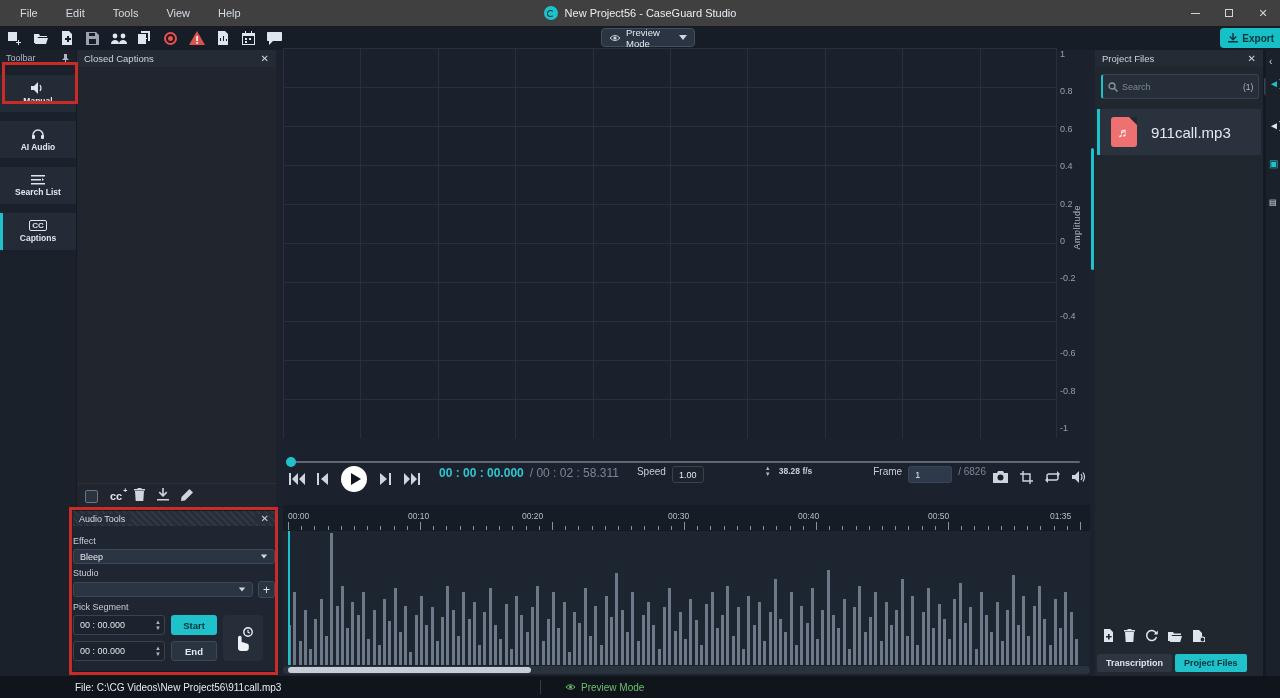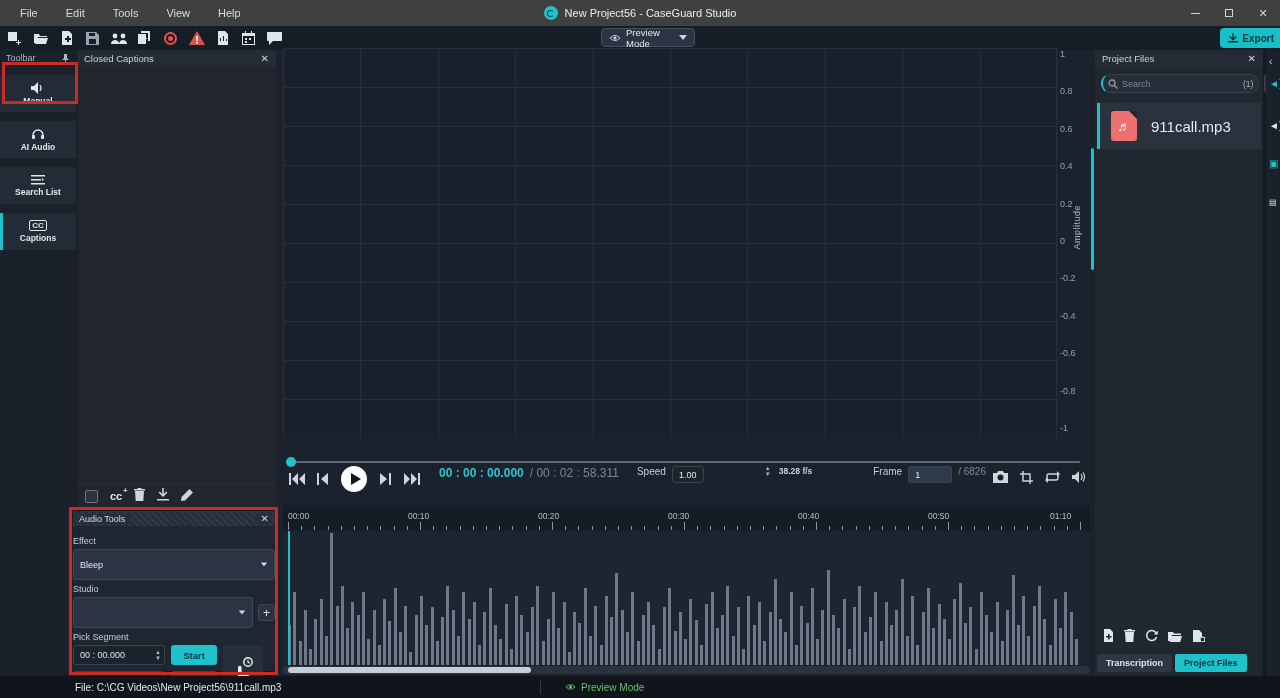--- a/index.html
+++ b/index.html
@@ -51,21 +51,21 @@
   .ccplus sup { font-size:7px; position:absolute; top:-3px; right:-5px; }
 
   
   .audio-tools { position:absolute; left:73px; top:511px; width:202px; height:160px; background:#1f2631; }
   .at-header { height:15px; display:flex; align-items:center; padding:0 6px; font-size:9px; color:#d6dce3; background:
      repeating-linear-gradient(45deg, rgba(255,255,255,0.05) 0 2px, transparent 2px 5px), #262e39; }
   .at-header .t { background:#262e39; padding-right:6px; }
   .at-header .x { margin-left:auto; background:#262e39; padding-left:6px; }
   .at-body { padding:6px 0; }
   .fld-label { font-size:9px; color:#c6cdd6; margin:4px 0 3px; }
-  .dd { height:31px; background:#2a3442; border:1px solid #3d4856; border-radius:3px; display:flex; align-items:center; padding:0 6px; font-size:9px; color:#e4e9ef; }
+  .dd { height:15px; background:#2a3442; border:1px solid #3d4856; border-radius:3px; display:flex; align-items:center; padding:0 6px; font-size:9px; color:#e4e9ef; }
   .dd .caret { margin-left:auto; transform:scale(.8); }
   .reasons-row { display:flex; gap:5px; align-items:center; }
   .reasons-row .dd { flex:1; }
   .plus-btn { width:17px; height:17px; background:#2a3340; border:1px solid #3d4856; border-radius:3px; color:#e4e9ef; font-size:12px; display:flex; align-items:center; justify-content:center; }
   .seg-grid { display:grid; grid-template-columns:92px 46px 40px; grid-template-rows:20px 20px; gap:6px 6px; margin-top:3px; }
   .time-input { background:#1c232d; border:1px solid #39434f; border-radius:3px; display:flex; align-items:center; padding:0 3px 0 6px; font-size:9px; color:#dfe5ec; }
   .spin { margin-left:auto; display:flex; flex-direction:column; gap:1px; }
   .spin i { font-style:normal; font-size:6px; line-height:5px; color:#aeb6c2; }
   .btn-start { background:#1fc1cb; color:#06343a; font-weight:bold; font-size:9.5px; border-radius:3px; display:flex; align-items:center; justify-content:center; }
   .btn-end { background:#2a3340; color:#e4e9ef; font-weight:bold; font-size:9.5px; border-radius:3px; border:1px solid #3d4856; display:flex; align-items:center; justify-content:center; }
@@ -118,21 +118,21 @@
   .waveform { position:absolute; left:5px; bottom:0; width:792px; height:134px; display:flex; align-items:flex-end; justify-content:space-between; }
   .wbar { width:3px; background:#6d7989; }
   .playhead { position:absolute; left:5px; top:0; bottom:0; width:2px; background:#1fc1cb; z-index:5; }
   .hscroll { position:absolute; left:283px; top:666px; width:807px; height:8px; background:#2a323d; border-radius:4px; }
   .hscroll .thumb { position:absolute; left:5px; top:1px; width:243px; height:6px; background:#c6cdd6; border-radius:3px; }
 
   
   .right-panel { position:absolute; left:1095px; top:50px; width:168px; bottom:22px; background:#20272f; display:flex; flex-direction:column; }
   .rp-header { height:17px; display:flex; align-items:center; justify-content:space-between; padding:0 7px; background:#242b35; font-size:9.5px; color:#cdd4dc; }
   .search-row { display:flex; gap:5px; padding:7px 6px 6px; align-items:center; }
-  .search-box { flex:1; height:19px; background:#262e39; border:1px solid #39434f; border-left:2px solid #1fc1cb; border-radius:9px; display:flex; align-items:center; padding:0 5px; gap:4px; }
+  .search-box { flex:1; height:25px; background:#262e39; border:1px solid #39434f; border-left:2px solid #1fc1cb; border-radius:3px; display:flex; align-items:center; padding:0 5px; gap:4px; }
   .search-box input { flex:1; min-width:0; background:transparent; border:none; outline:none; color:#e4e9ef; font-size:9px; }
   .search-box input::placeholder { color:#7e8896; }
   .search-count { font-size:8.5px; color:#aeb6c2; }
   .kebab-btn { width:19px; height:19px; background:#2a3340; border:1px solid #39434f; border-radius:3px; color:#dfe5ec; display:flex; align-items:center; justify-content:center; font-size:11px; }
   .file-card { position:relative; margin:4px 2px 0; height:46px; background:#2a323e; display:flex; align-items:center; gap:14px; padding-left:14px; }
   .file-card::before { content:""; position:absolute; left:0; top:0; bottom:0; width:3px; background:#1fc1cb; }
   .file-icon { width:26px; height:30px; background:#ef7070; border-radius:3px; position:relative; display:flex; align-items:center; justify-content:center; }
   .file-icon::after { content:""; position:absolute; right:0; top:0; border:4px solid #20272f; border-left-color:transparent; border-bottom-color:transparent; }
   .file-icon span { color:#ffffff; font-size:13px; }
   .file-name { font-size:15px; color:#e4e9ef; }
@@ -513,25 +513,25 @@
         <span class="tick" style="left: 90%; height: 4px;"></span>
         <span class="tick" style="left: 91.6667%; height: 4px;"></span>
         <span class="tick" style="left: 93.3333%; height: 4px;"></span>
         <span class="tick" style="left: 95%; height: 4px;"></span>
         <span class="tick" style="left: 96.6667%; height: 4px;"></span>
         <span class="tick" style="left: 98.3333%; height: 4px;"></span>
         <span class="tick" style="left: 100%; height: 8px;"></span>
       </div>
   <span class="ruler-label" style="left: 5px;">00:00</span>
       <span class="ruler-label" style="left: 125px;">00:10</span>
-      <span class="ruler-label" style="left: 255px;">00:20</span>
+      <span class="ruler-label" style="left: 239px;">00:20</span>
       <span class="ruler-label" style="left: 385px;">00:30</span>
       <span class="ruler-label" style="left: 515px;">00:40</span>
       <span class="ruler-label" style="left: 645px;">00:50</span>
-      <span class="ruler-label" style="left: 767px;">01:10</span>
+      <span class="ruler-label" style="left: 767px;">01:35</span>
     </div>
   <div class="wavearea">
     <div class="playhead"></div>
     <div class="waveform">
         <div class="wbar" style="height: 40px;"></div>
         <div class="wbar" style="height: 73px;"></div>
         <div class="wbar" style="height: 24px;"></div>
         <div class="wbar" style="height: 55px;"></div>
         <div class="wbar" style="height: 16px;"></div>
         <div class="wbar" style="height: 46px;"></div>

